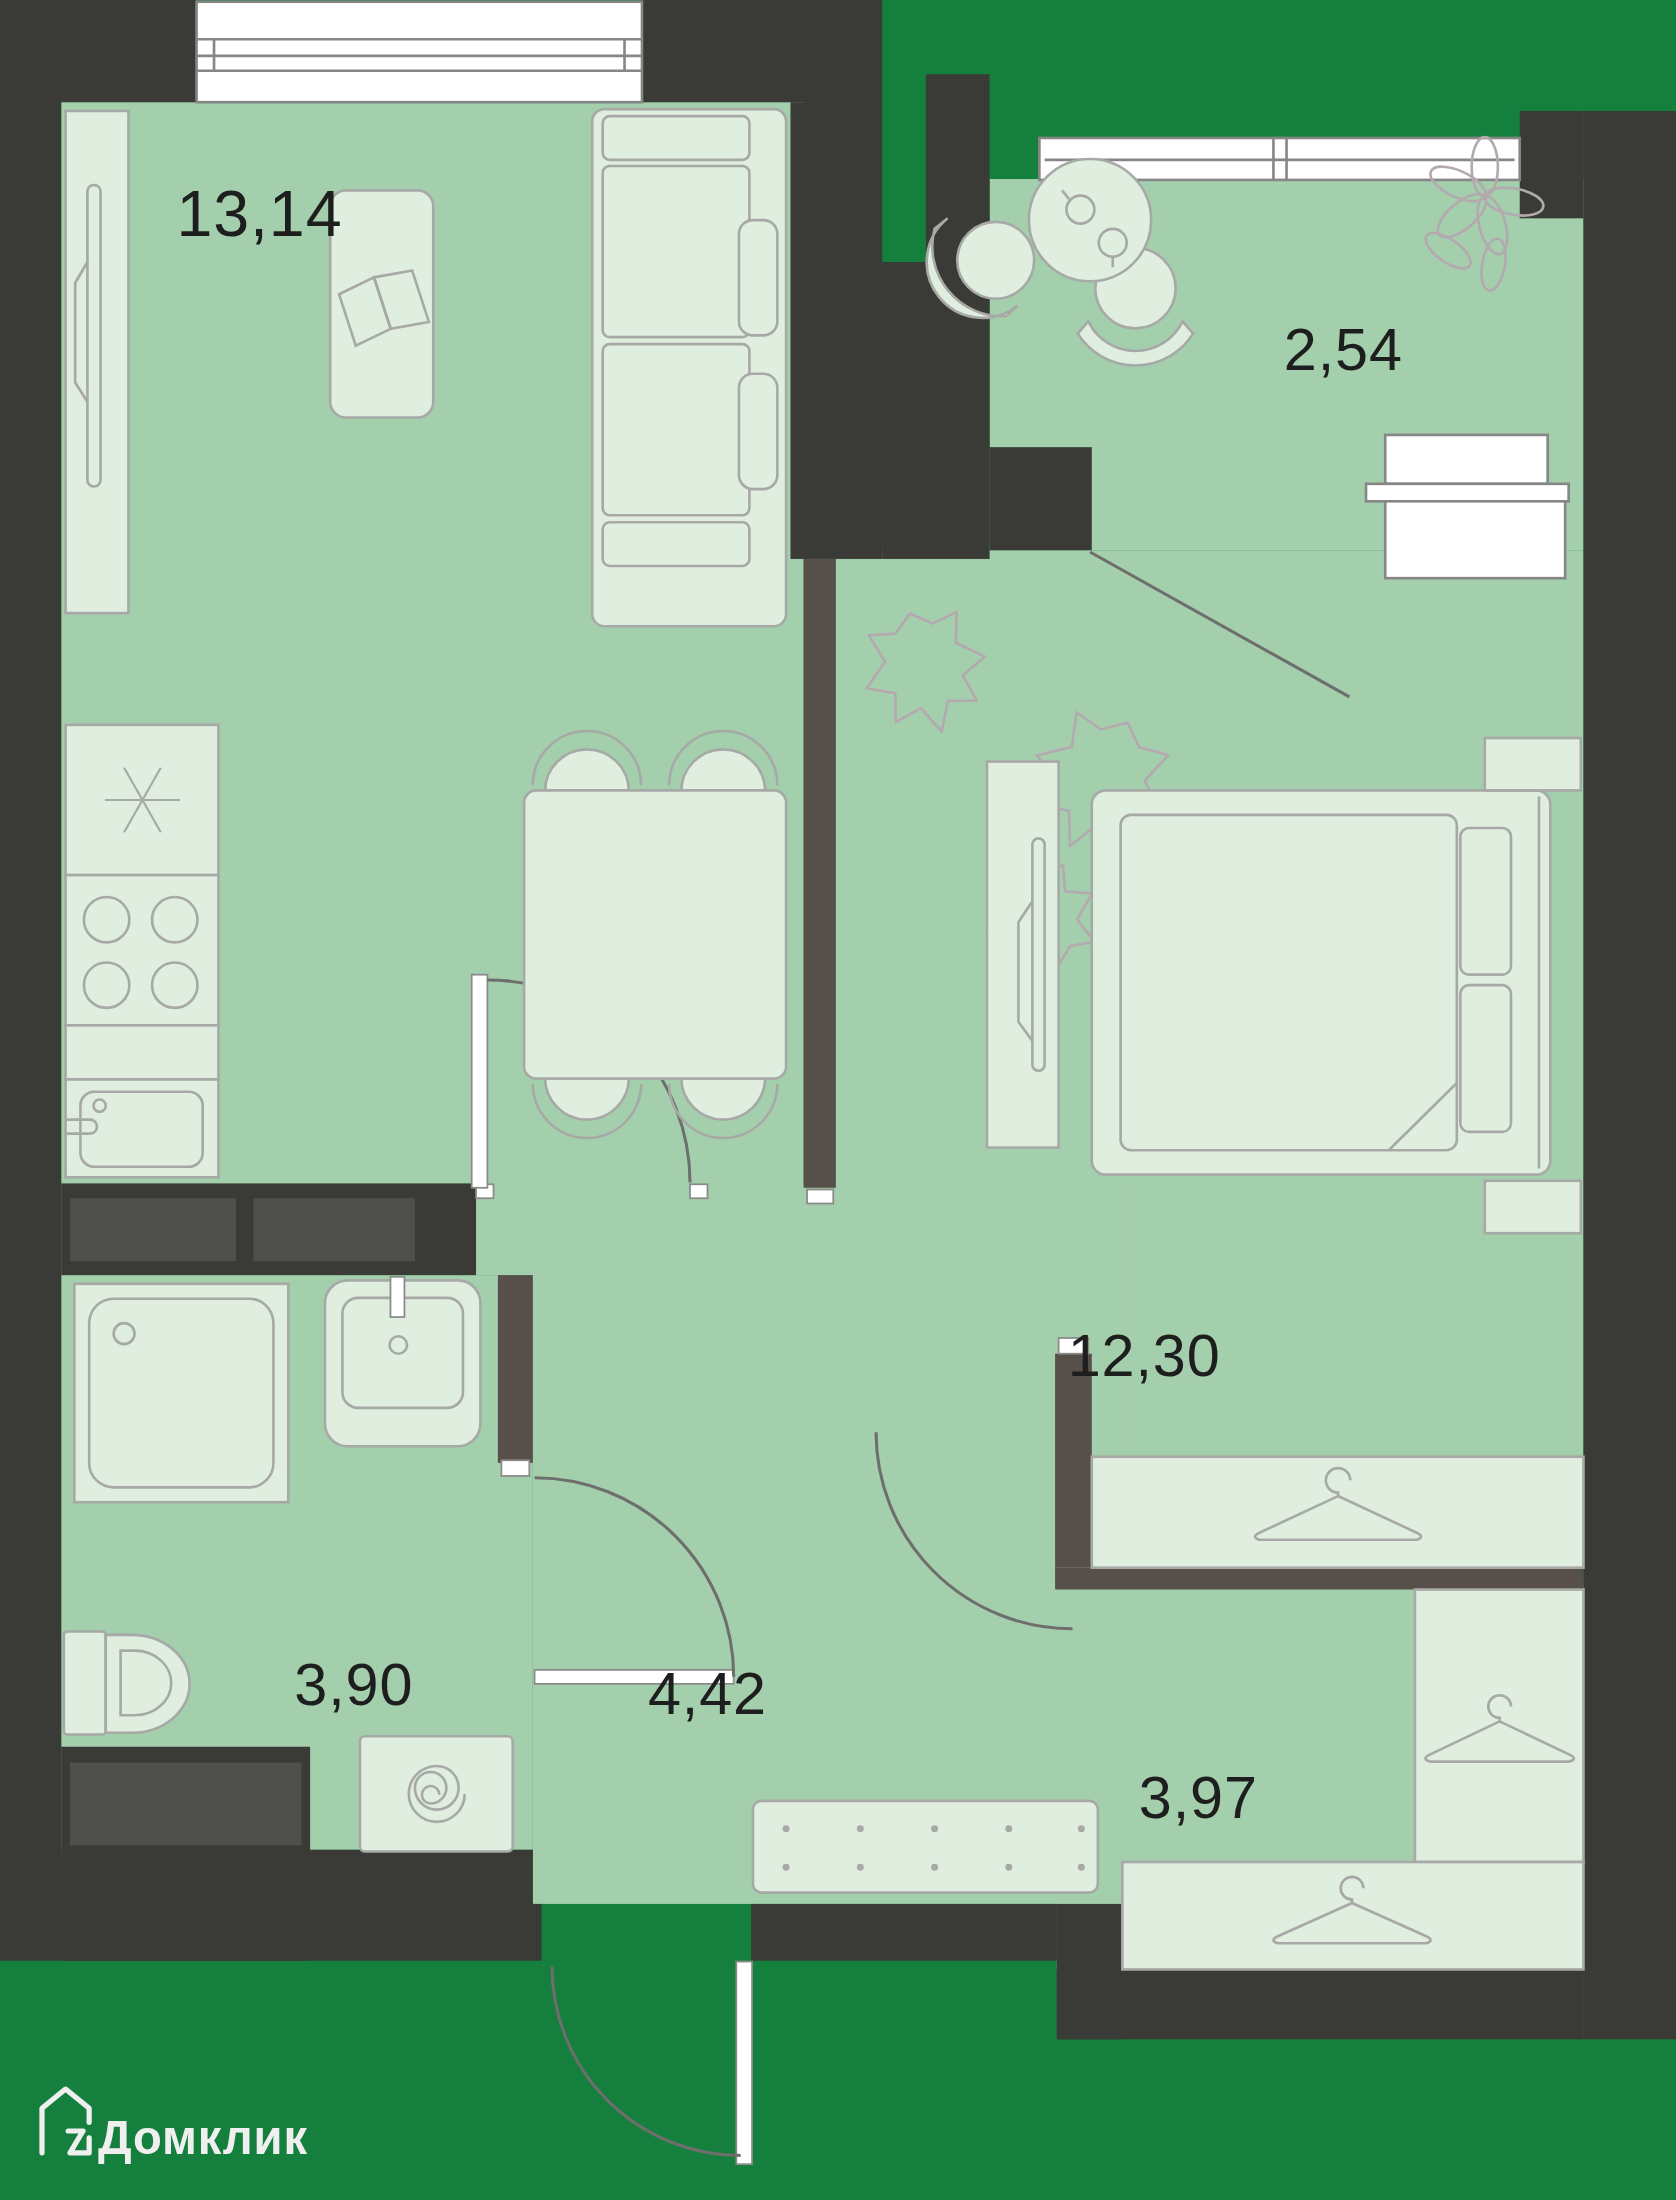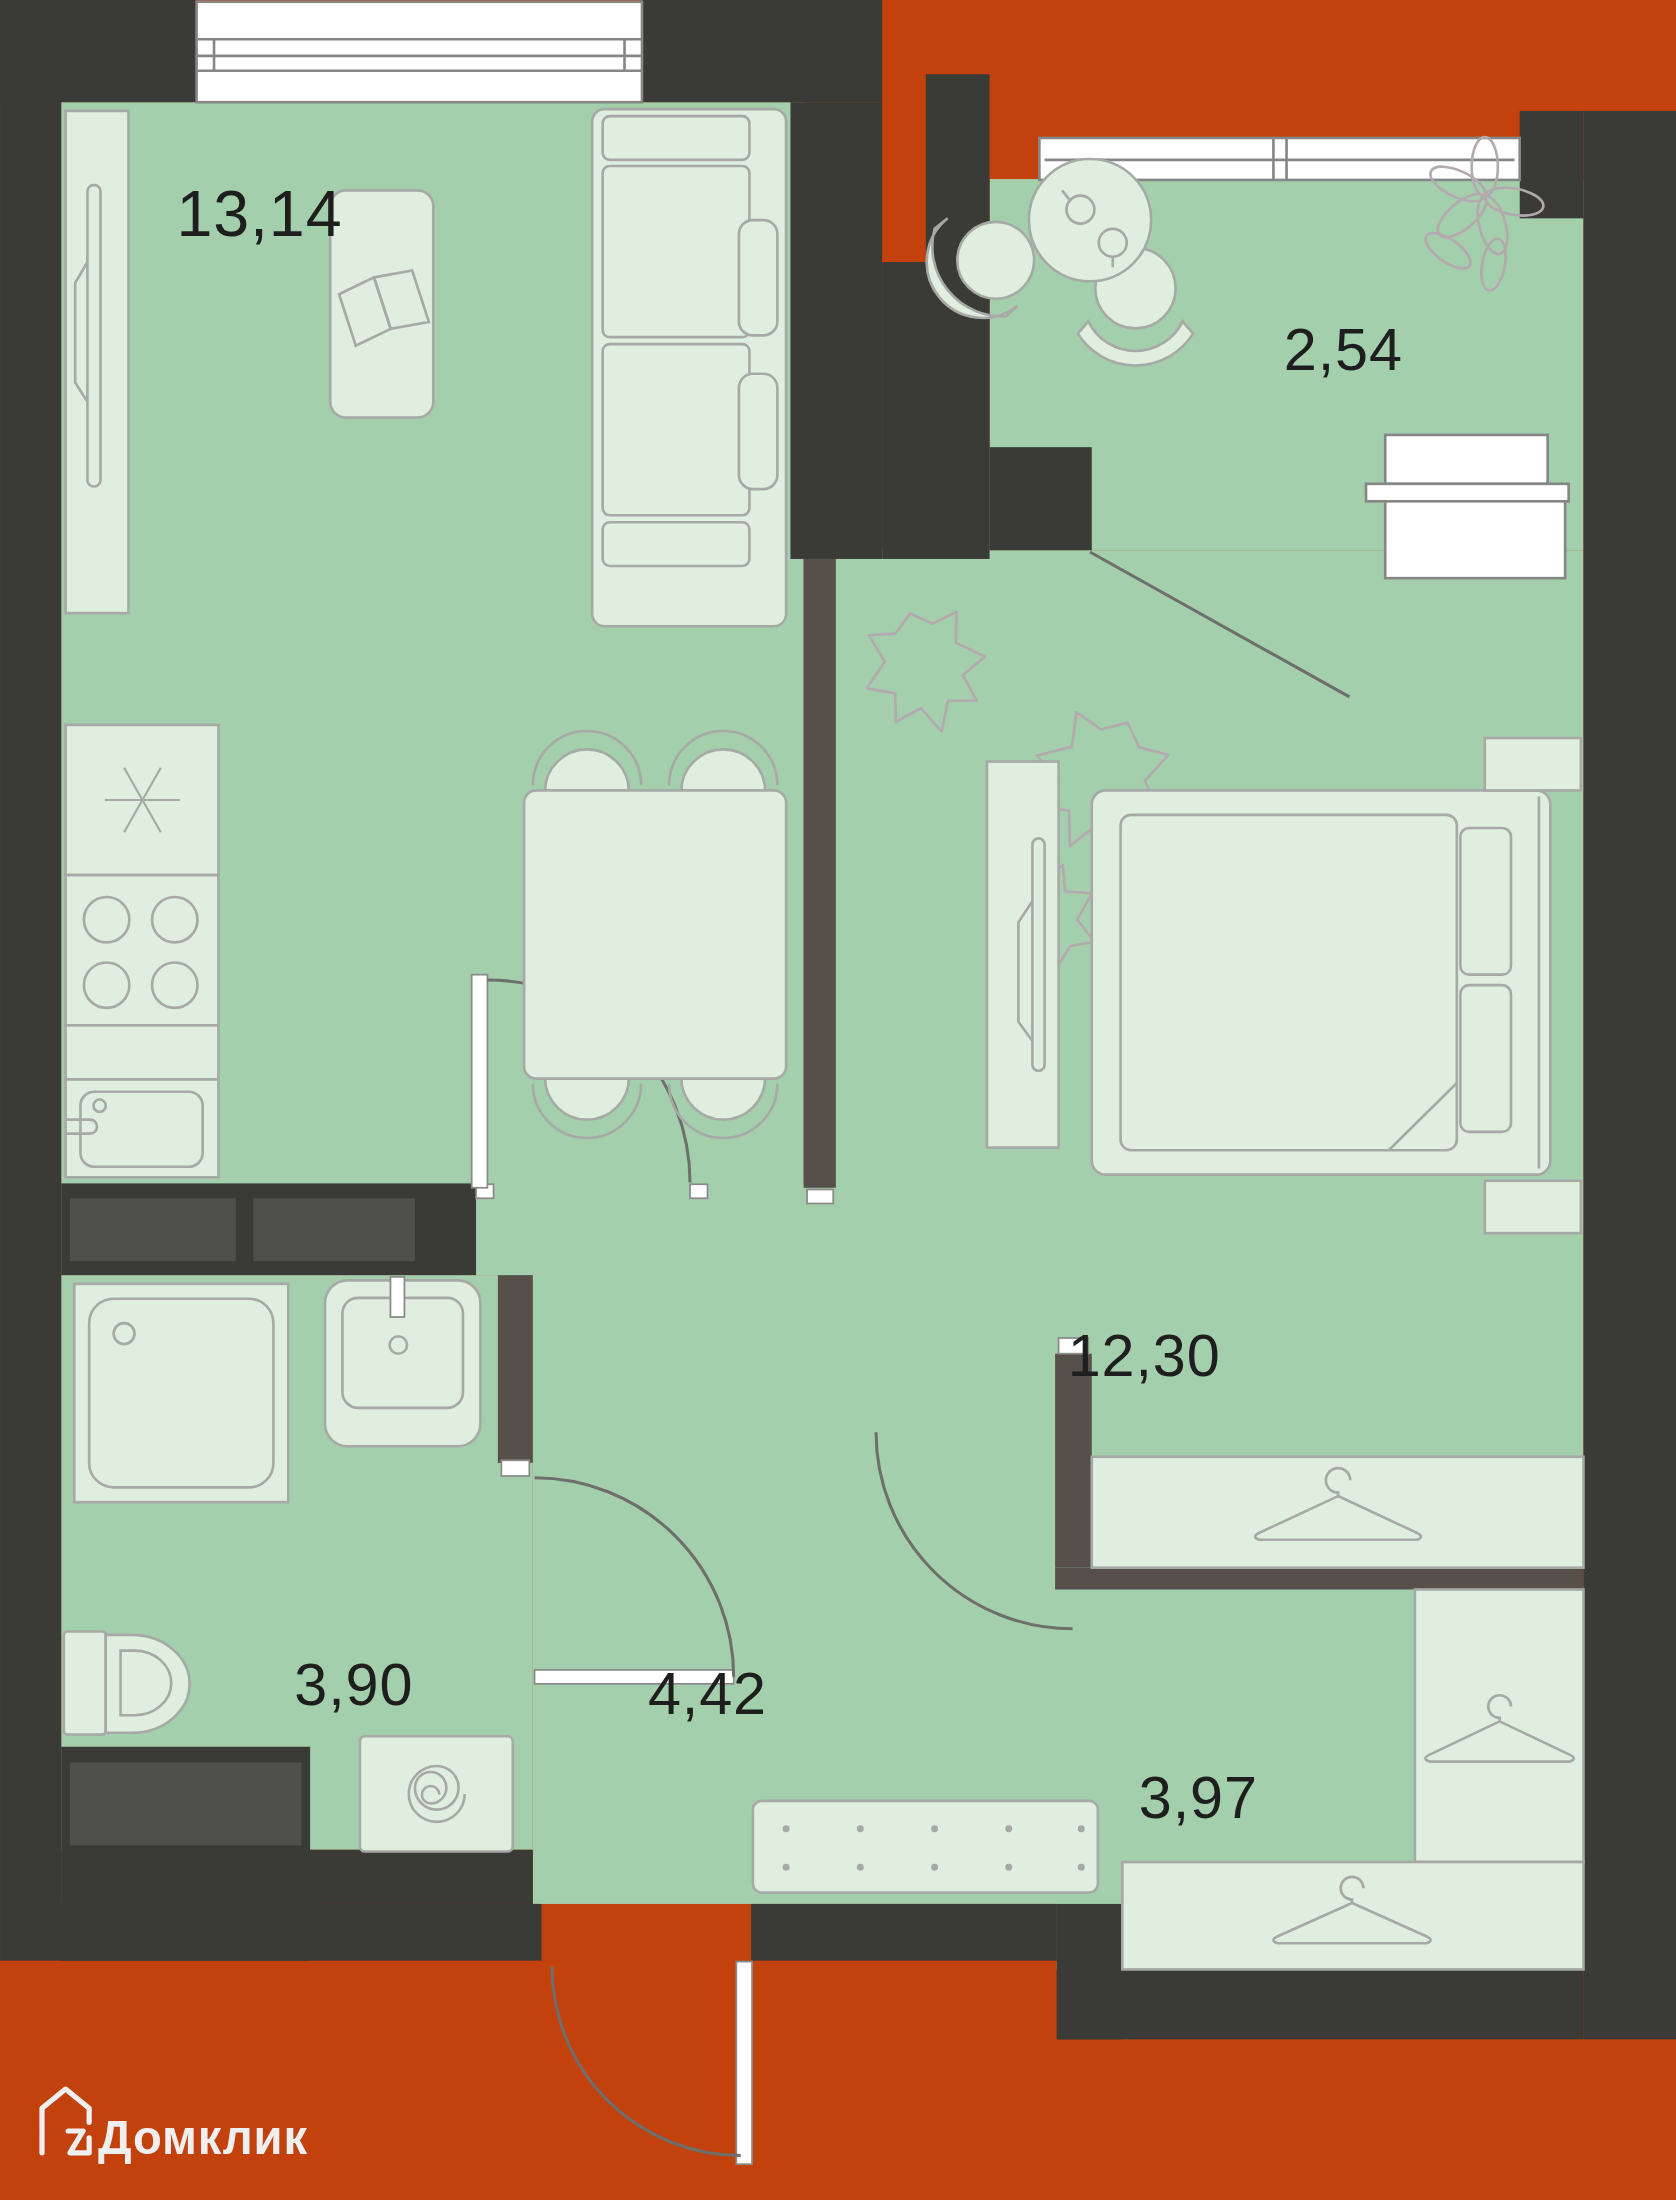--- a/index.html
+++ b/index.html
@@ -1,16 +1,16 @@
 <!DOCTYPE html>
 <html style="font-size:14px"><head>
 <meta charset="utf-8">
 <style>
   html,body{margin:0;padding:0;background:#ffffff;}
-  .page{position:relative;width:1677px;height:2200px;background:#c2410c;overflow:hidden;
+  .page{position:relative;width:1677px;height:2200px;background:#15803d;overflow:hidden;
         font-family:"Liberation Sans", sans-serif;}
   svg{display:block;}
   .wall{fill:#3a3a37;}
   .part{fill:#57504a;}
   .duct{fill:#4f4f4c;}
   .floor{fill:#a4cfac;}
   .furn{fill:#dfeede;stroke:#a7a9a7;stroke-width:3;}
   .furnln{fill:none;stroke:#a7a9a7;stroke-width:3;}
   .frame{fill:#ffffff;stroke:#868686;stroke-width:3;}
   .frameln{fill:none;stroke:#868686;stroke-width:3;}

